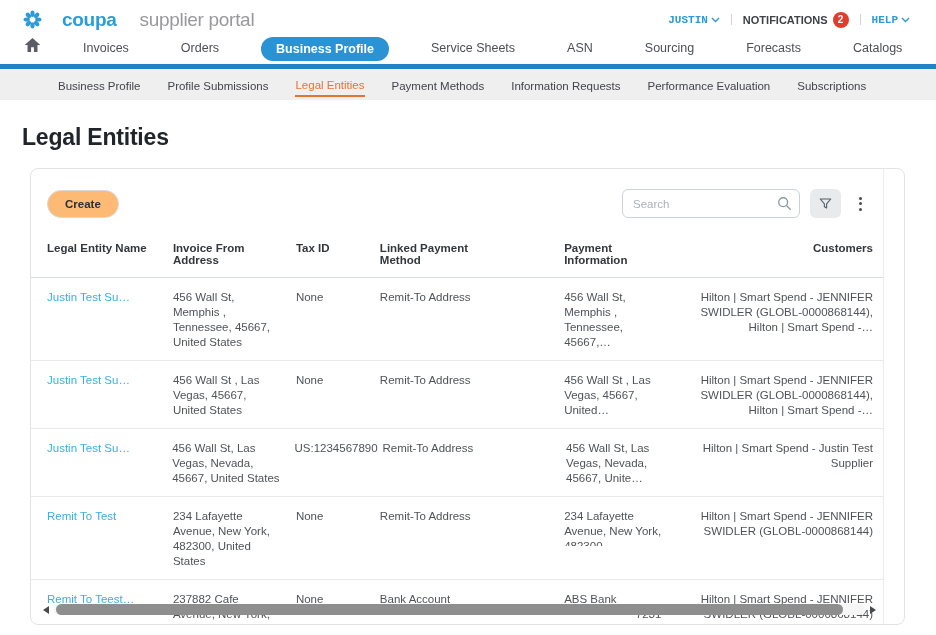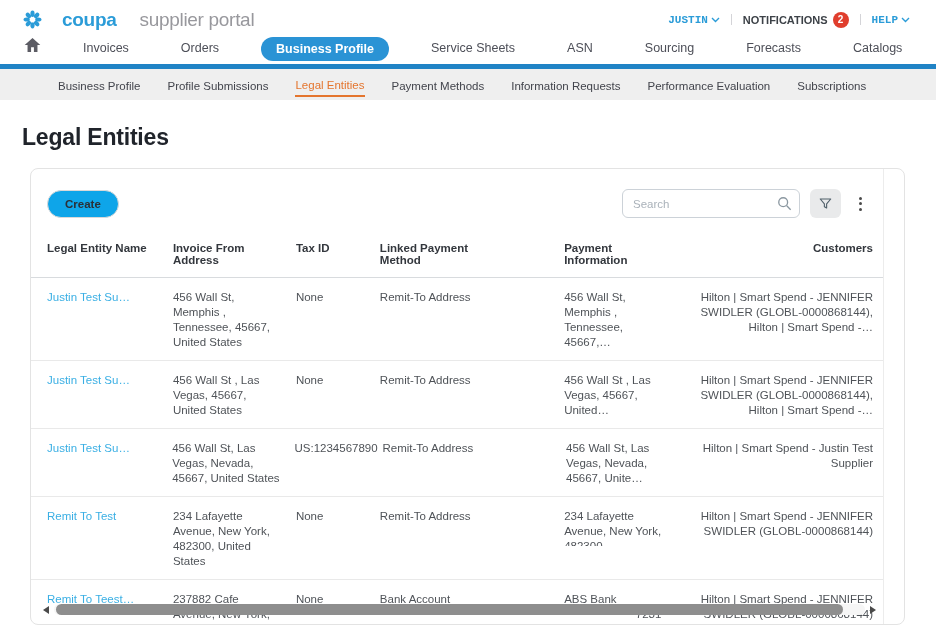--- a/index.html
+++ b/index.html
@@ -30,21 +30,21 @@
   .sub-item { font-size:11.5px; color:#42444c; text-decoration:none; cursor:pointer; padding:6px 0 4px 0; white-space:nowrap; }
   .sub-item.active { color:#e4752e; border-bottom:2px solid #e4752e; }
 
   
   .page-title { margin:24px 0 0 22px; font-size:23px; font-weight:700; color:#20242b; letter-spacing:-0.2px; }
 
   .card { position:relative; margin:17px 0 0 30px; width:875px; height:457px; border:1px solid #e3e3e3; border-radius:8px; background:#fff; }
   .card-viewport { position:absolute; top:0; bottom:0; left:0; right:20px; border-right:1px solid #ececec; overflow:hidden; }
 
   .toolbar { display:flex; justify-content:space-between; align-items:center; padding:20px 14px 0 16px; }
-  .create-btn { background:#0ea5e9; border:1px solid #d9d9d9; border-radius:15px; padding:7px 17px; font-size:11.5px; font-weight:700; color:#2b2f36; cursor:pointer; font-family:inherit; }
+  .create-btn { background:#fdba74; border:1px solid #d9d9d9; border-radius:15px; padding:7px 17px; font-size:11.5px; font-weight:700; color:#2b2f36; cursor:pointer; font-family:inherit; }
   .toolbar-right { display:flex; align-items:center; gap:10px; }
   .search-wrap { position:relative; width:178px; }
   .search-input { width:100%; height:29px; border:1px solid #ccd2d8; border-radius:6px; padding:0 30px 0 10px; font-size:11.5px; color:#555; font-family:inherit; outline:none; }
   .search-input::placeholder { color:#aab2ba; }
   .search-icon { position:absolute; right:8px; top:7px; width:15px; height:15px; }
   .filter-btn { width:31px; height:29px; background:#e9eaeb; border:none; border-radius:6px; display:flex; align-items:center; justify-content:center; cursor:pointer; }
   .kebab { width:18px; height:29px; display:flex; flex-direction:column; align-items:center; justify-content:center; gap:2.5px; cursor:pointer; background:none; border:none; }
   .kebab i { width:3px; height:3px; border-radius:50%; background:#4a4a4a; display:block; }
 
   

